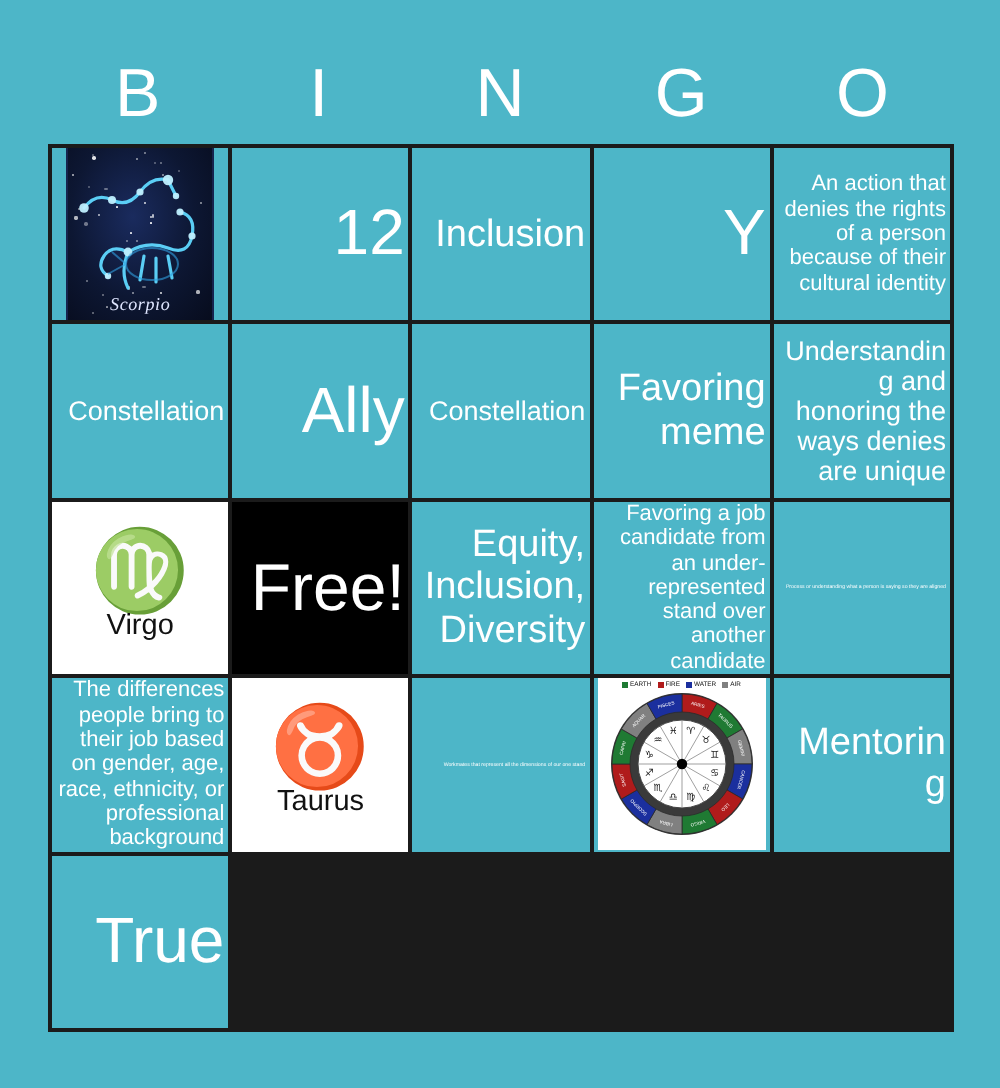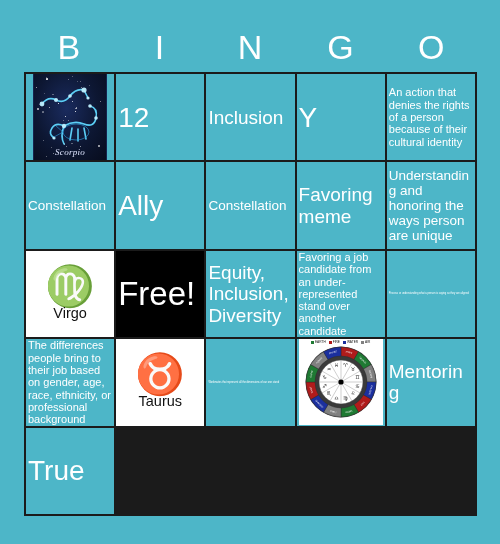--- a/index.html
+++ b/index.html
@@ -59,26 +59,26 @@
     border-bottom: 2px solid #1b1b1b;
     background: #4db6c8;
     display: flex;
     align-items: center;
     justify-content: center;
     overflow: hidden;
     padding: 2px;
   }
   .cell-text {
     color: #ffffff;
-    text-align: left;
+    text-align: right;
     line-height: 1.12;
     width: 100%;
     word-wrap: break-word;
   }
-  .size-xl { font-size: 28px; }
+  .size-xl { font-size: 32px; }
   .size-md { font-size: 19px; }
   .size-sm { font-size: 13.5px; }
   .size-xs { font-size: 11px; }
   .size-tiny { font-size: 2.6px; line-height: 1.25; }
 
   .cell-free {
     background: #000000;
   }
   .cell-free .cell-text {
     color: #ffffff;
@@ -271,21 +271,21 @@
       <div class="cell">
         <div class="cell-text size-xl">Ally</div>
       </div>
       <div class="cell">
         <div class="cell-text size-sm">Constellation</div>
       </div>
       <div class="cell">
         <div class="cell-text size-md">Favoring meme</div>
       </div>
       <div class="cell">
-        <div class="cell-text size-sm">Understanding and honoring the ways person are unique</div>
+        <div class="cell-text size-sm">Understanding and honoring the ways denies are unique</div>
       </div>
       <div class="cell cell-white">
         <div class="glyph">♍</div>
         <div class="glyph-label">Virgo</div>
       </div>
       <div class="cell cell-free">
         <div class="cell-text">Free!</div>
       </div>
       <div class="cell">
         <div class="cell-text size-md">Equity, Inclusion, Diversity</div>

